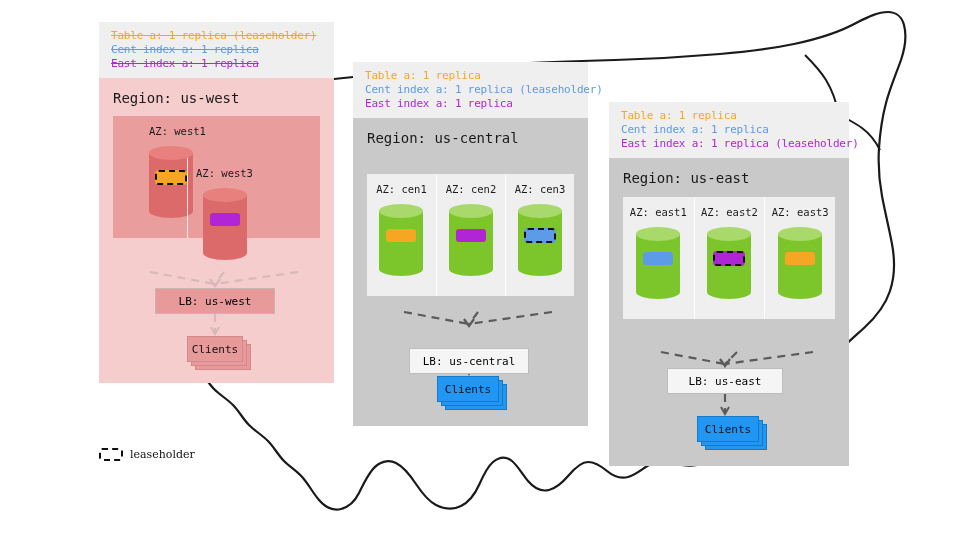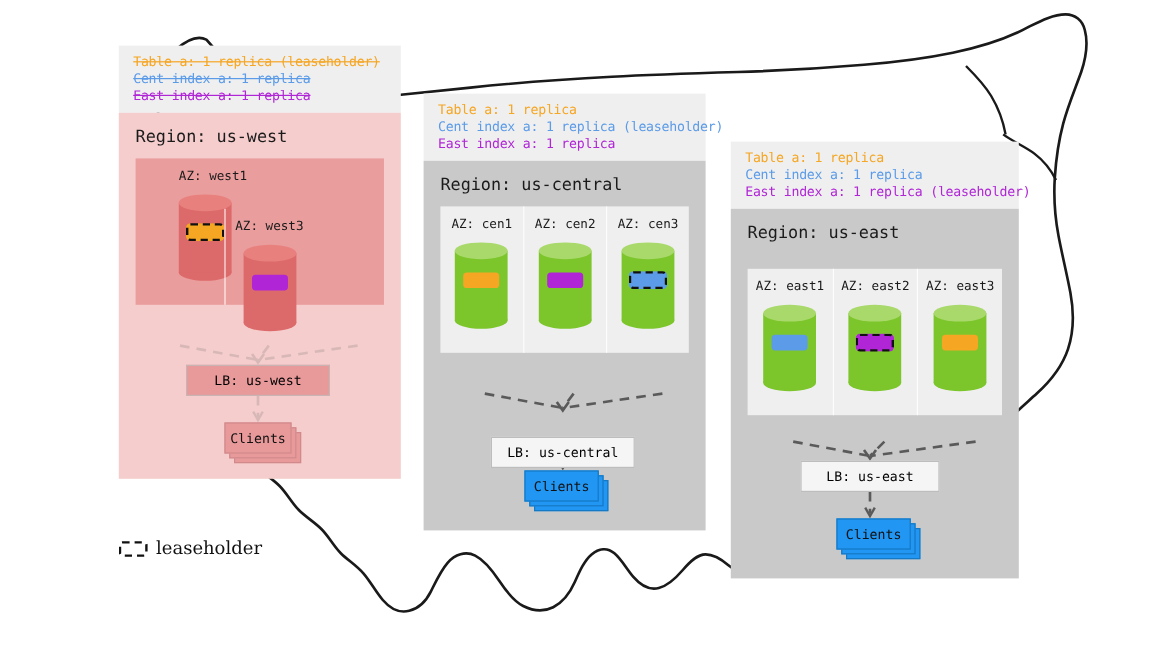--- a/index.html
+++ b/index.html
@@ -13,21 +13,20 @@
 
   
   #usmap { position: absolute; left: 0; top: 0; width: 960px; height: 540px; }
 
   
   .region { position: absolute; }
   .region-head {
     background: #efefef;
     padding: 7px 10px 7px 12px;
     line-height: 14px;
-    margin-top: 16px;
   }
   .replica-line { font-size: 11px; white-space: nowrap; letter-spacing: -0.2px; }
   .struck { text-decoration: line-through; }
 
   .region-body { position: relative; padding: 0; }
   .region-title { font-size: 14px; color: #1a1a1a; padding: 12px 0 10px 14px; }
 
   
   .az-strip { display: flex; position: relative; }
   .az {
@@ -59,21 +58,21 @@
     text-align: center;
     white-space: nowrap;
     display: flex; align-items: center; justify-content: center;
   }
   .clients-stack { position: absolute; }
   .clients-stack .layer { position: absolute; }
 
   
   #legend { position: absolute; left: 99px; top: 448px; display: flex; align-items: center; gap: 7px; }
   #legend .swatch { width: 24px; height: 13px; border: 2px dashed #111; border-radius: 3px; }
-  #legend .lbl { font-family: "DejaVu Serif", "Liberation Serif", serif; font-size: 15px; color: #111; text-align: right; }
+  #legend .lbl { font-family: "DejaVu Serif", "Liberation Serif", serif; font-size: 11px; color: #111; text-align: right; }
 
   .conn { position: absolute; left: 0; top: 0; overflow: visible; }
 </style>
 </head>
 <body>
 
 <div id="stage">
 
   <svg id="usmap" viewBox="0 0 960 540" fill="none">
     <path d="M103 146 L96 170 L100 196 L92 218 L96 238 L88 258 L95 276 L90 300 L100 316 L110 330
@@ -215,21 +214,21 @@
         </div>
       </div>
       <div class="region" style="left: 353px; top: 62px; width: 235px;">
         <div class="region-head">
           <div class="replica-line" style="color: rgb(245, 166, 35);">Table a: 1 replica</div>
           <div class="replica-line" style="color: rgb(91, 155, 232);">Cent index a: 1 replica (leaseholder)</div>
           <div class="replica-line" style="color: rgb(176, 38, 214);">East index a: 1 replica</div>
         </div>
         <div class="region-body" style="background: rgb(201, 201, 201); height: 308px;">
           <div class="region-title">Region: us-central</div>
-          <div class="az-strip" style="margin: 0px 14px; height: 122px; background: rgb(239, 239, 239);">
+          <div class="az-strip" style="margin: 18px 14px; height: 122px; background: rgb(239, 239, 239);">
             <div class="az" style="width: 74px;">
               <div class="az-label">AZ: cen1</div>
               <div class="cyl" style="width: 44px; height: 72px;">
                 <div class="bot" style="background: rgb(124, 198, 44);"></div>
                 <div class="body" style="background: rgb(124, 198, 44);"></div>
                 <div class="top" style="background: rgb(168, 217, 106);"></div>
                 <div class="replica" style="background: rgb(245, 166, 35); width: 30px; height: 13px; top: 25px;"></div>
               </div>
             </div>
             <div class="az" style="width: 74px;">
@@ -268,21 +267,21 @@
         </div>
       </div>
       <div class="region" style="left: 609px; top: 102px; width: 240px;">
         <div class="region-head">
           <div class="replica-line" style="color: rgb(245, 166, 35);">Table a: 1 replica</div>
           <div class="replica-line" style="color: rgb(91, 155, 232);">Cent index a: 1 replica</div>
           <div class="replica-line" style="color: rgb(176, 38, 214);">East index a: 1 replica (leaseholder)</div>
         </div>
         <div class="region-body" style="background: rgb(201, 201, 201); height: 308px;">
           <div class="region-title">Region: us-east</div>
-          <div class="az-strip" style="margin: 12px 14px; height: 122px; background: rgb(239, 239, 239);">
+          <div class="az-strip" style="margin: 1px 14px; height: 122px; background: rgb(239, 239, 239);">
             <div class="az" style="width: 76px;">
               <div class="az-label">AZ: east1</div>
               <div class="cyl" style="width: 44px; height: 72px;">
                 <div class="bot" style="background: rgb(124, 198, 44);"></div>
                 <div class="body" style="background: rgb(124, 198, 44);"></div>
                 <div class="top" style="background: rgb(168, 217, 106);"></div>
                 <div class="replica" style="background: rgb(91, 155, 232); width: 30px; height: 13px; top: 25px;"></div>
               </div>
             </div>
             <div class="az" style="width: 76px;">

